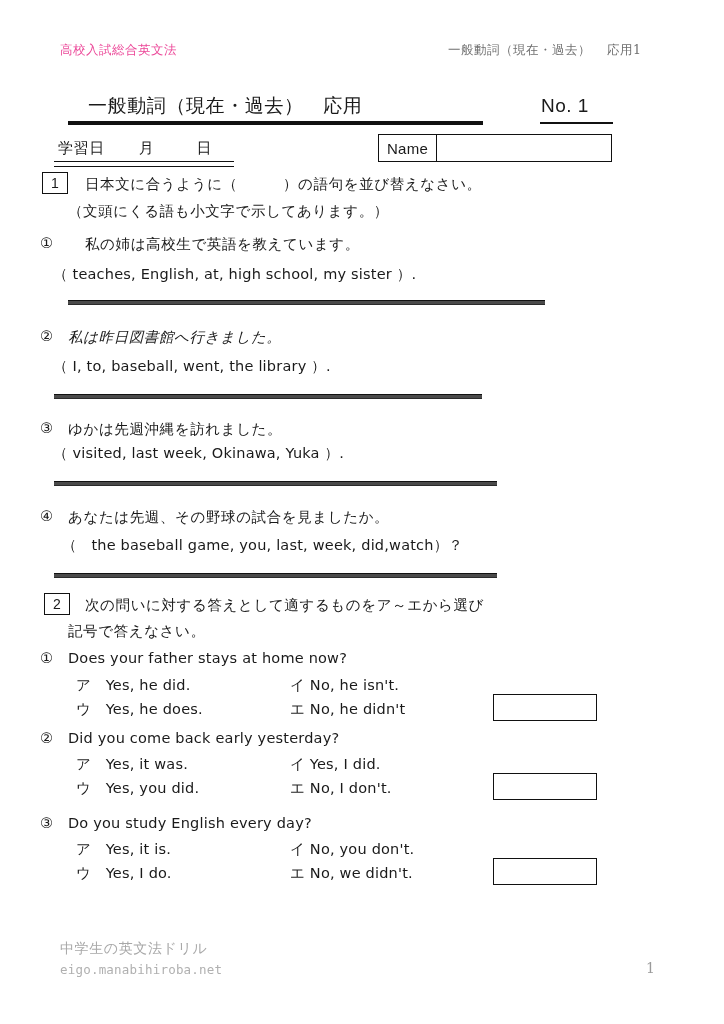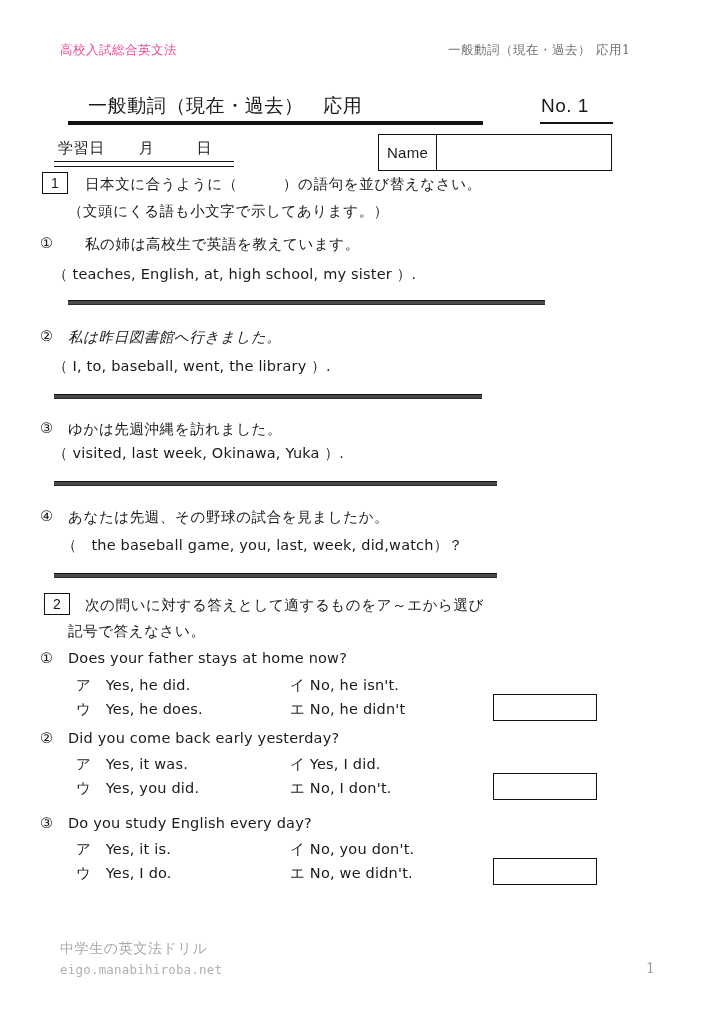--- a/index.html
+++ b/index.html
@@ -34,21 +34,21 @@
   .runhead-right {
     position: absolute;
     left: 448px;
     top: 42px;
     font-size: 12.5px;
     color: #6f6f6f;
     font-family: "DejaVu Serif", "Liberation Serif", serif;
     letter-spacing: .5px;
     white-space: nowrap;
   }
-  .runhead-right .suffix { margin-left: 5px; }
+  .runhead-right .suffix { margin-left: 16px; }
 
   
   .title {
     position: absolute;
     left: 88px;
     top: 93px;
     font-size: 19px;
     letter-spacing: 1px;
     white-space: nowrap;
     font-family: "DejaVu Sans", "Liberation Sans", sans-serif;
@@ -97,21 +97,21 @@
     height: 4px;
     border-top: 1px solid #111;
     border-bottom: 1px solid #111;
     background: #fff;
   }
   .name-box {
     position: absolute;
     left: 378px;
     top: 134px;
     width: 234px;
-    height: 37px;
+    height: 28px;
     border: 1.6px solid #111;
     box-sizing: border-box;
     display: flex;
     align-items: stretch;
     background: #fff;
   }
   .name-label {
     width: 57px;
     border-right: 1.6px solid #111;
     display: flex;

